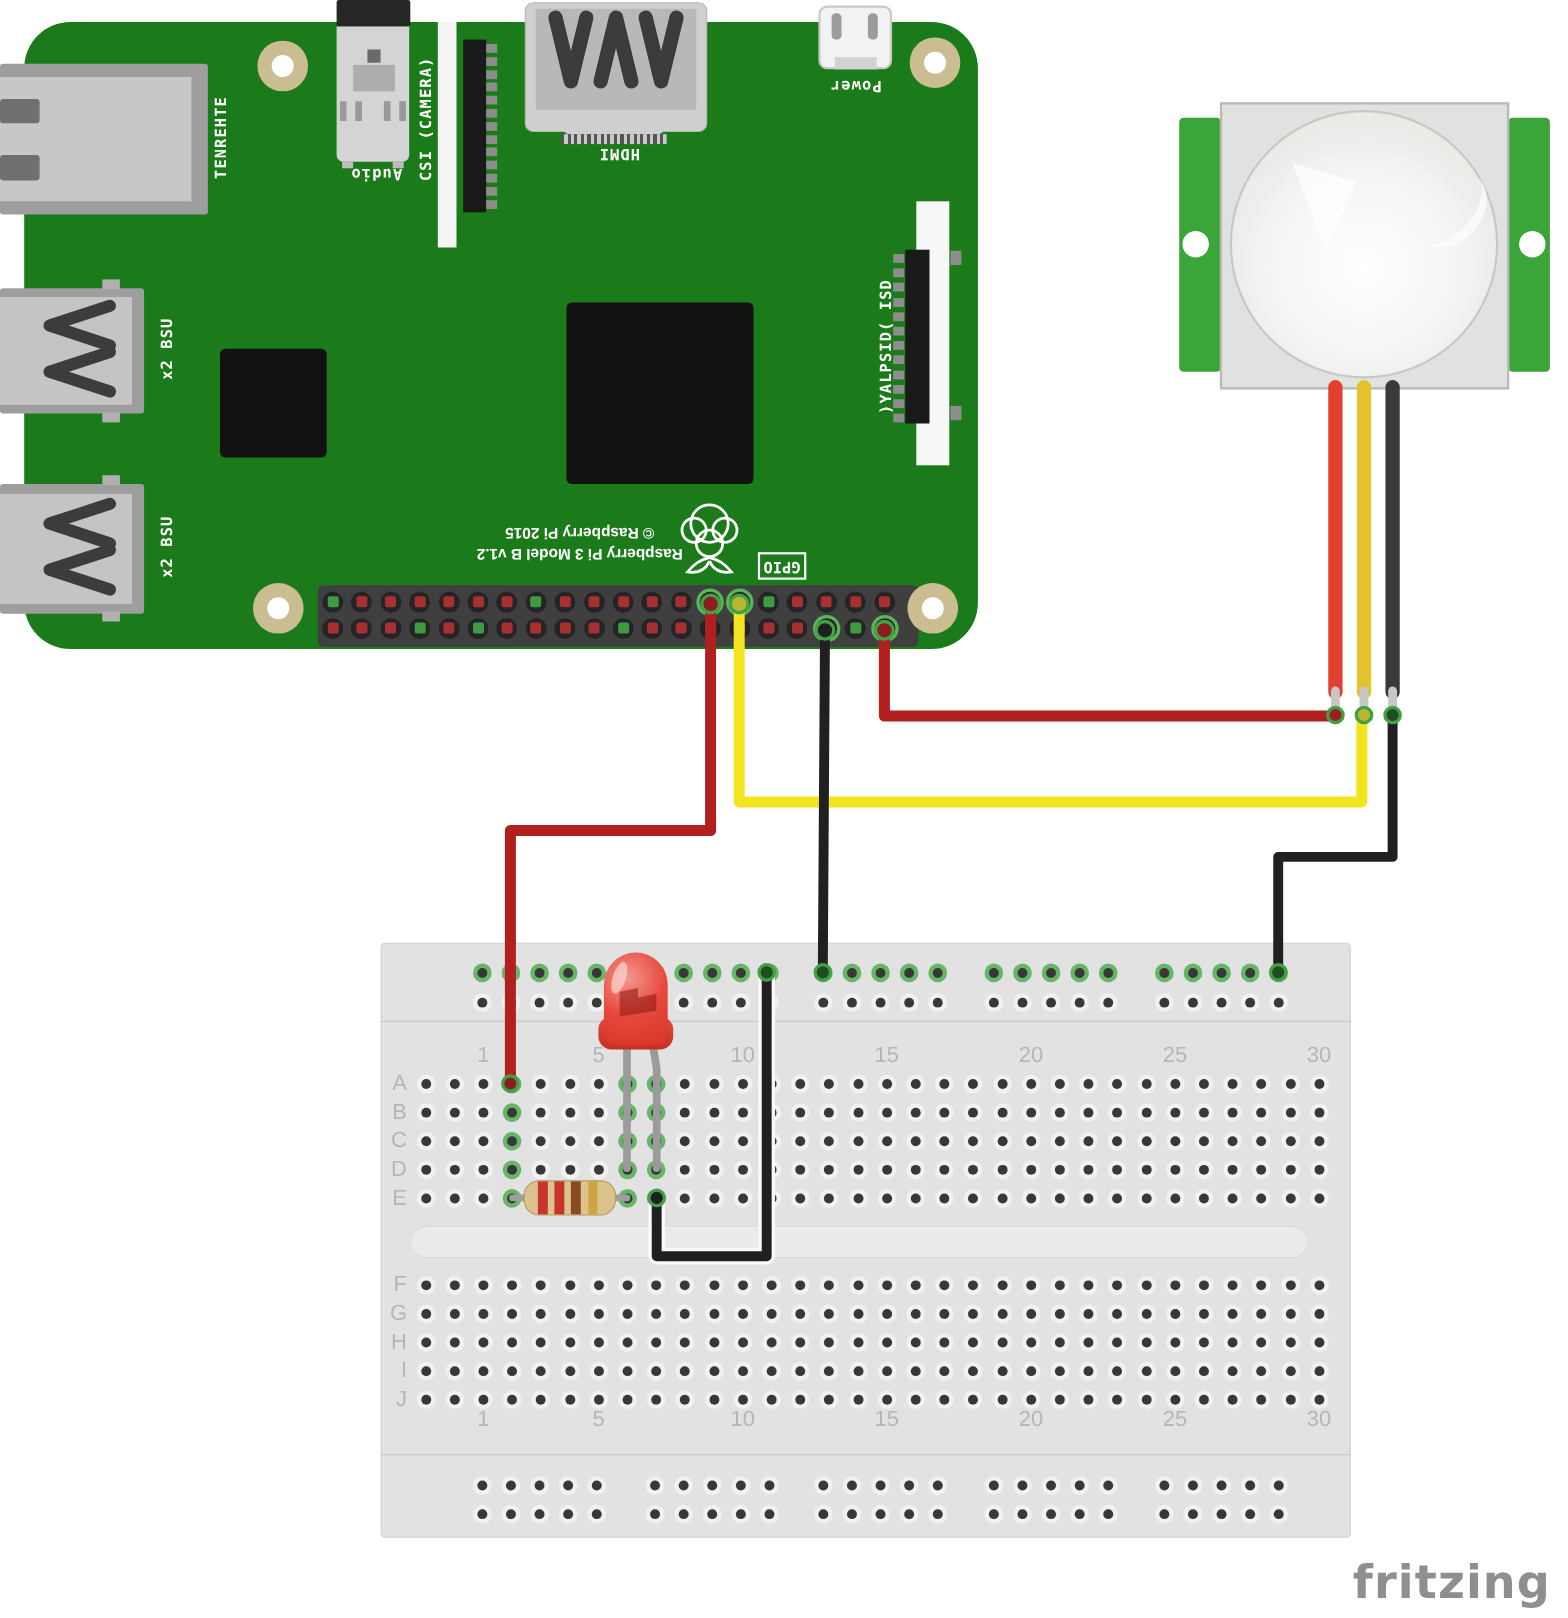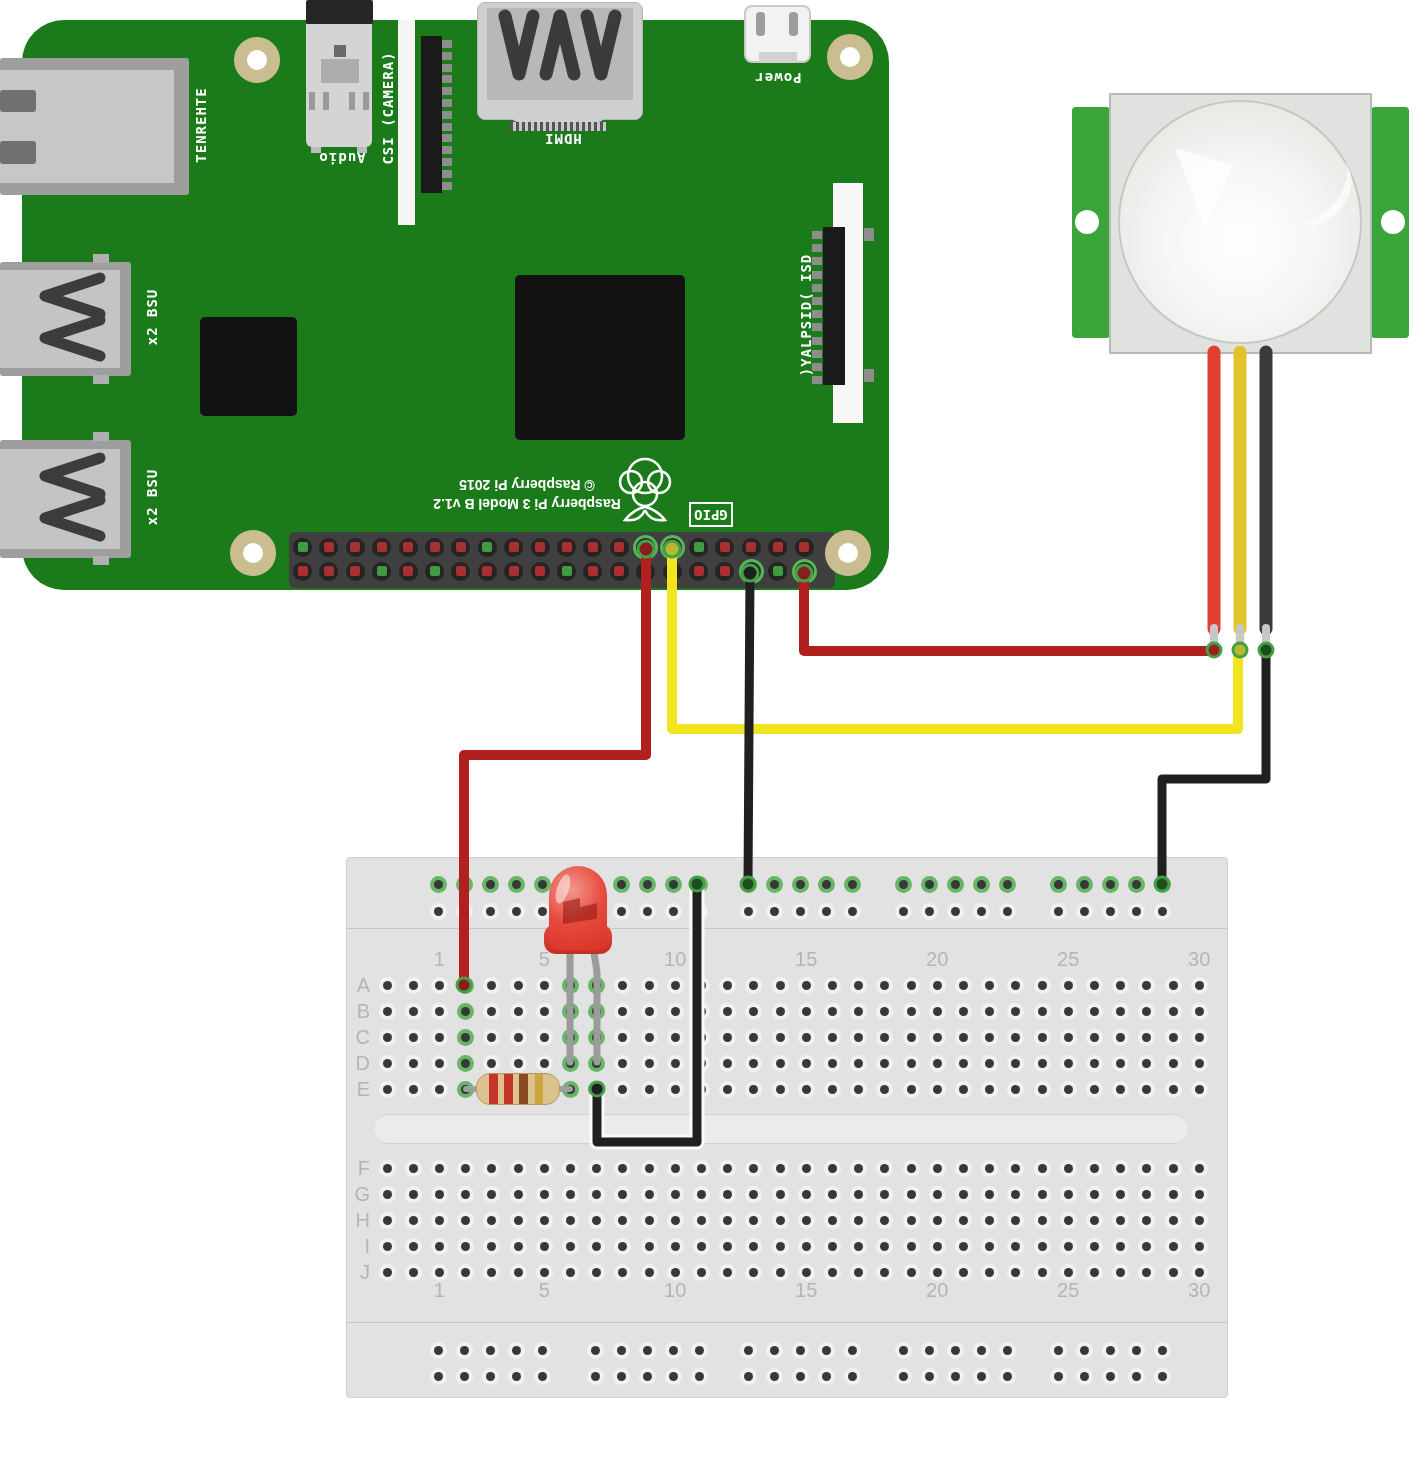--- a/index.html
+++ b/index.html
@@ -254,20 +254,21 @@
   <div class="led-dome"></div>
   <div class="led-notch"></div>
   <div class="led-hl"></div>
   <div class="resistor">
     <div class="rband" style="left:12px;background:#c6342c;"></div>
     <div class="rband" style="left:27px;background:#c6342c;"></div>
     <div class="rband" style="left:42px;background:#8a4a21;"></div>
     <div class="rband" style="left:58px;width:8px;background:#cda53e;"></div>
   </div>
 
+  <div class="watermark">fritzing</div>
 <div class="stub" style="left: 442px; top: 40px;"></div>
     <div class="stub" style="left: 442px; top: 51.8px;"></div>
     <div class="stub" style="left: 442px; top: 63.6px;"></div>
     <div class="stub" style="left: 442px; top: 75.4px;"></div>
     <div class="stub" style="left: 442px; top: 87.2px;"></div>
     <div class="stub" style="left: 442px; top: 99px;"></div>
     <div class="stub" style="left: 442px; top: 110.8px;"></div>
     <div class="stub" style="left: 442px; top: 122.6px;"></div>
     <div class="stub" style="left: 442px; top: 134.4px;"></div>
     <div class="stub" style="left: 442px; top: 146.2px;"></div>

